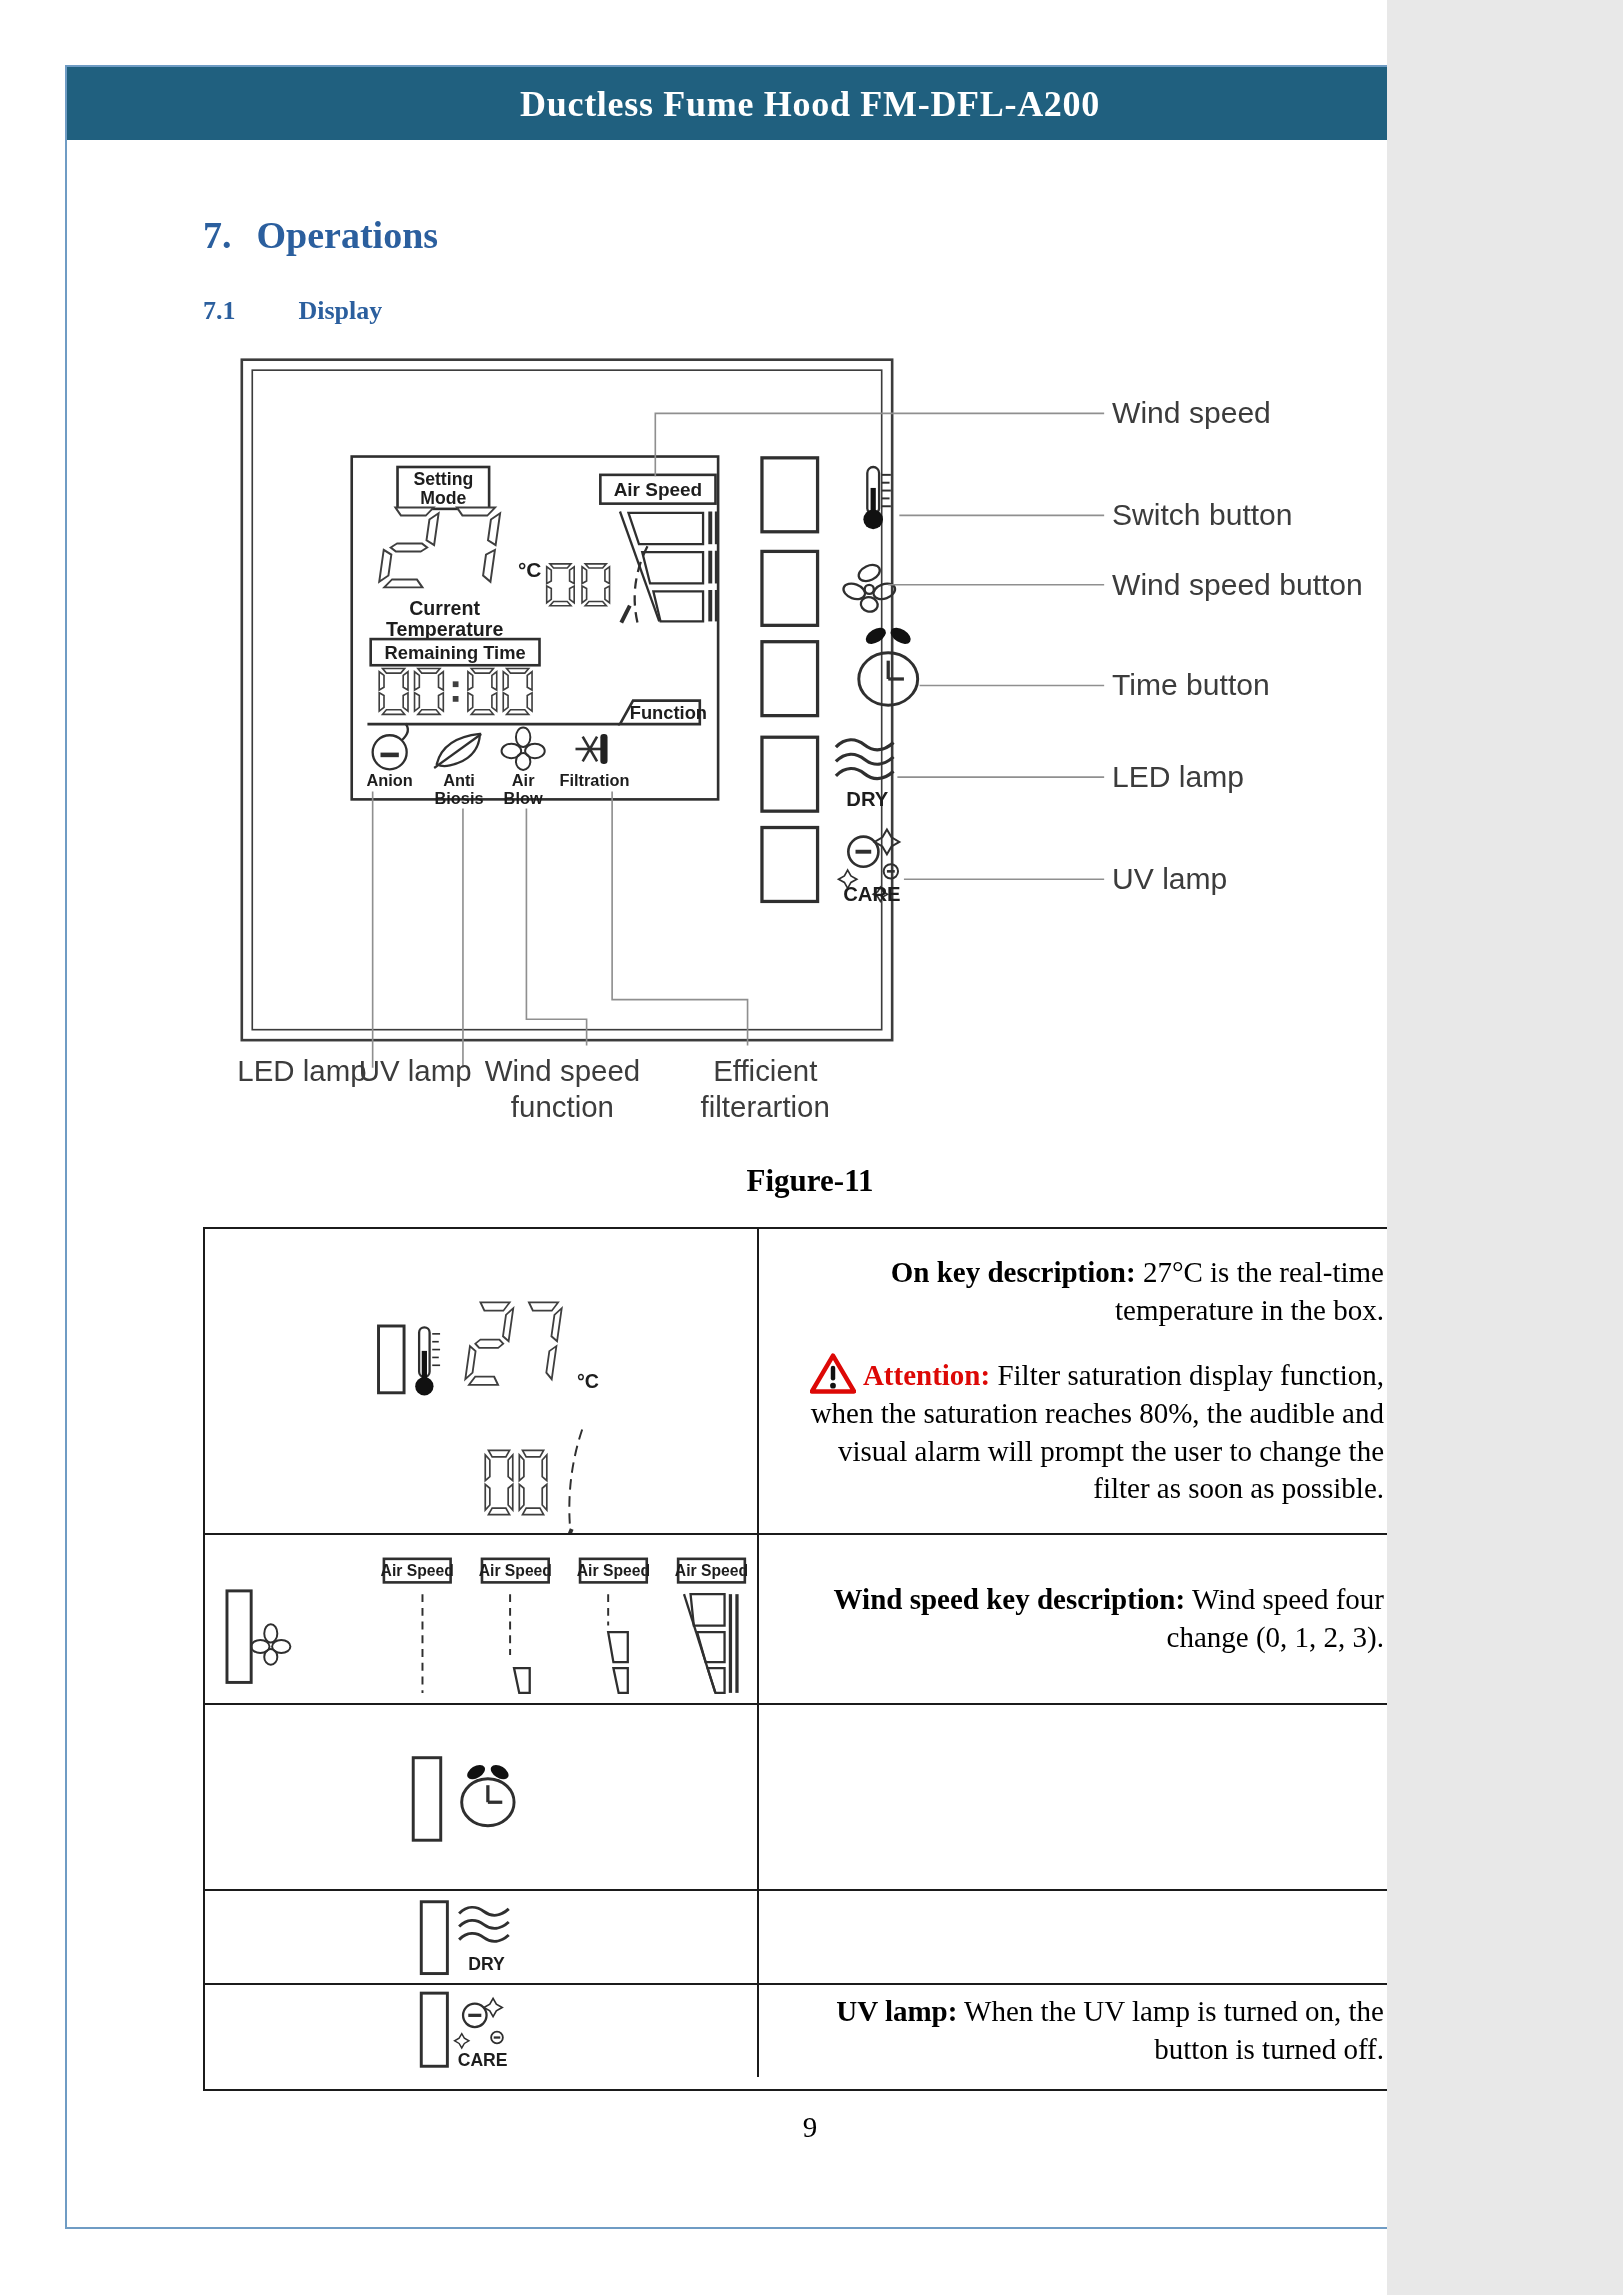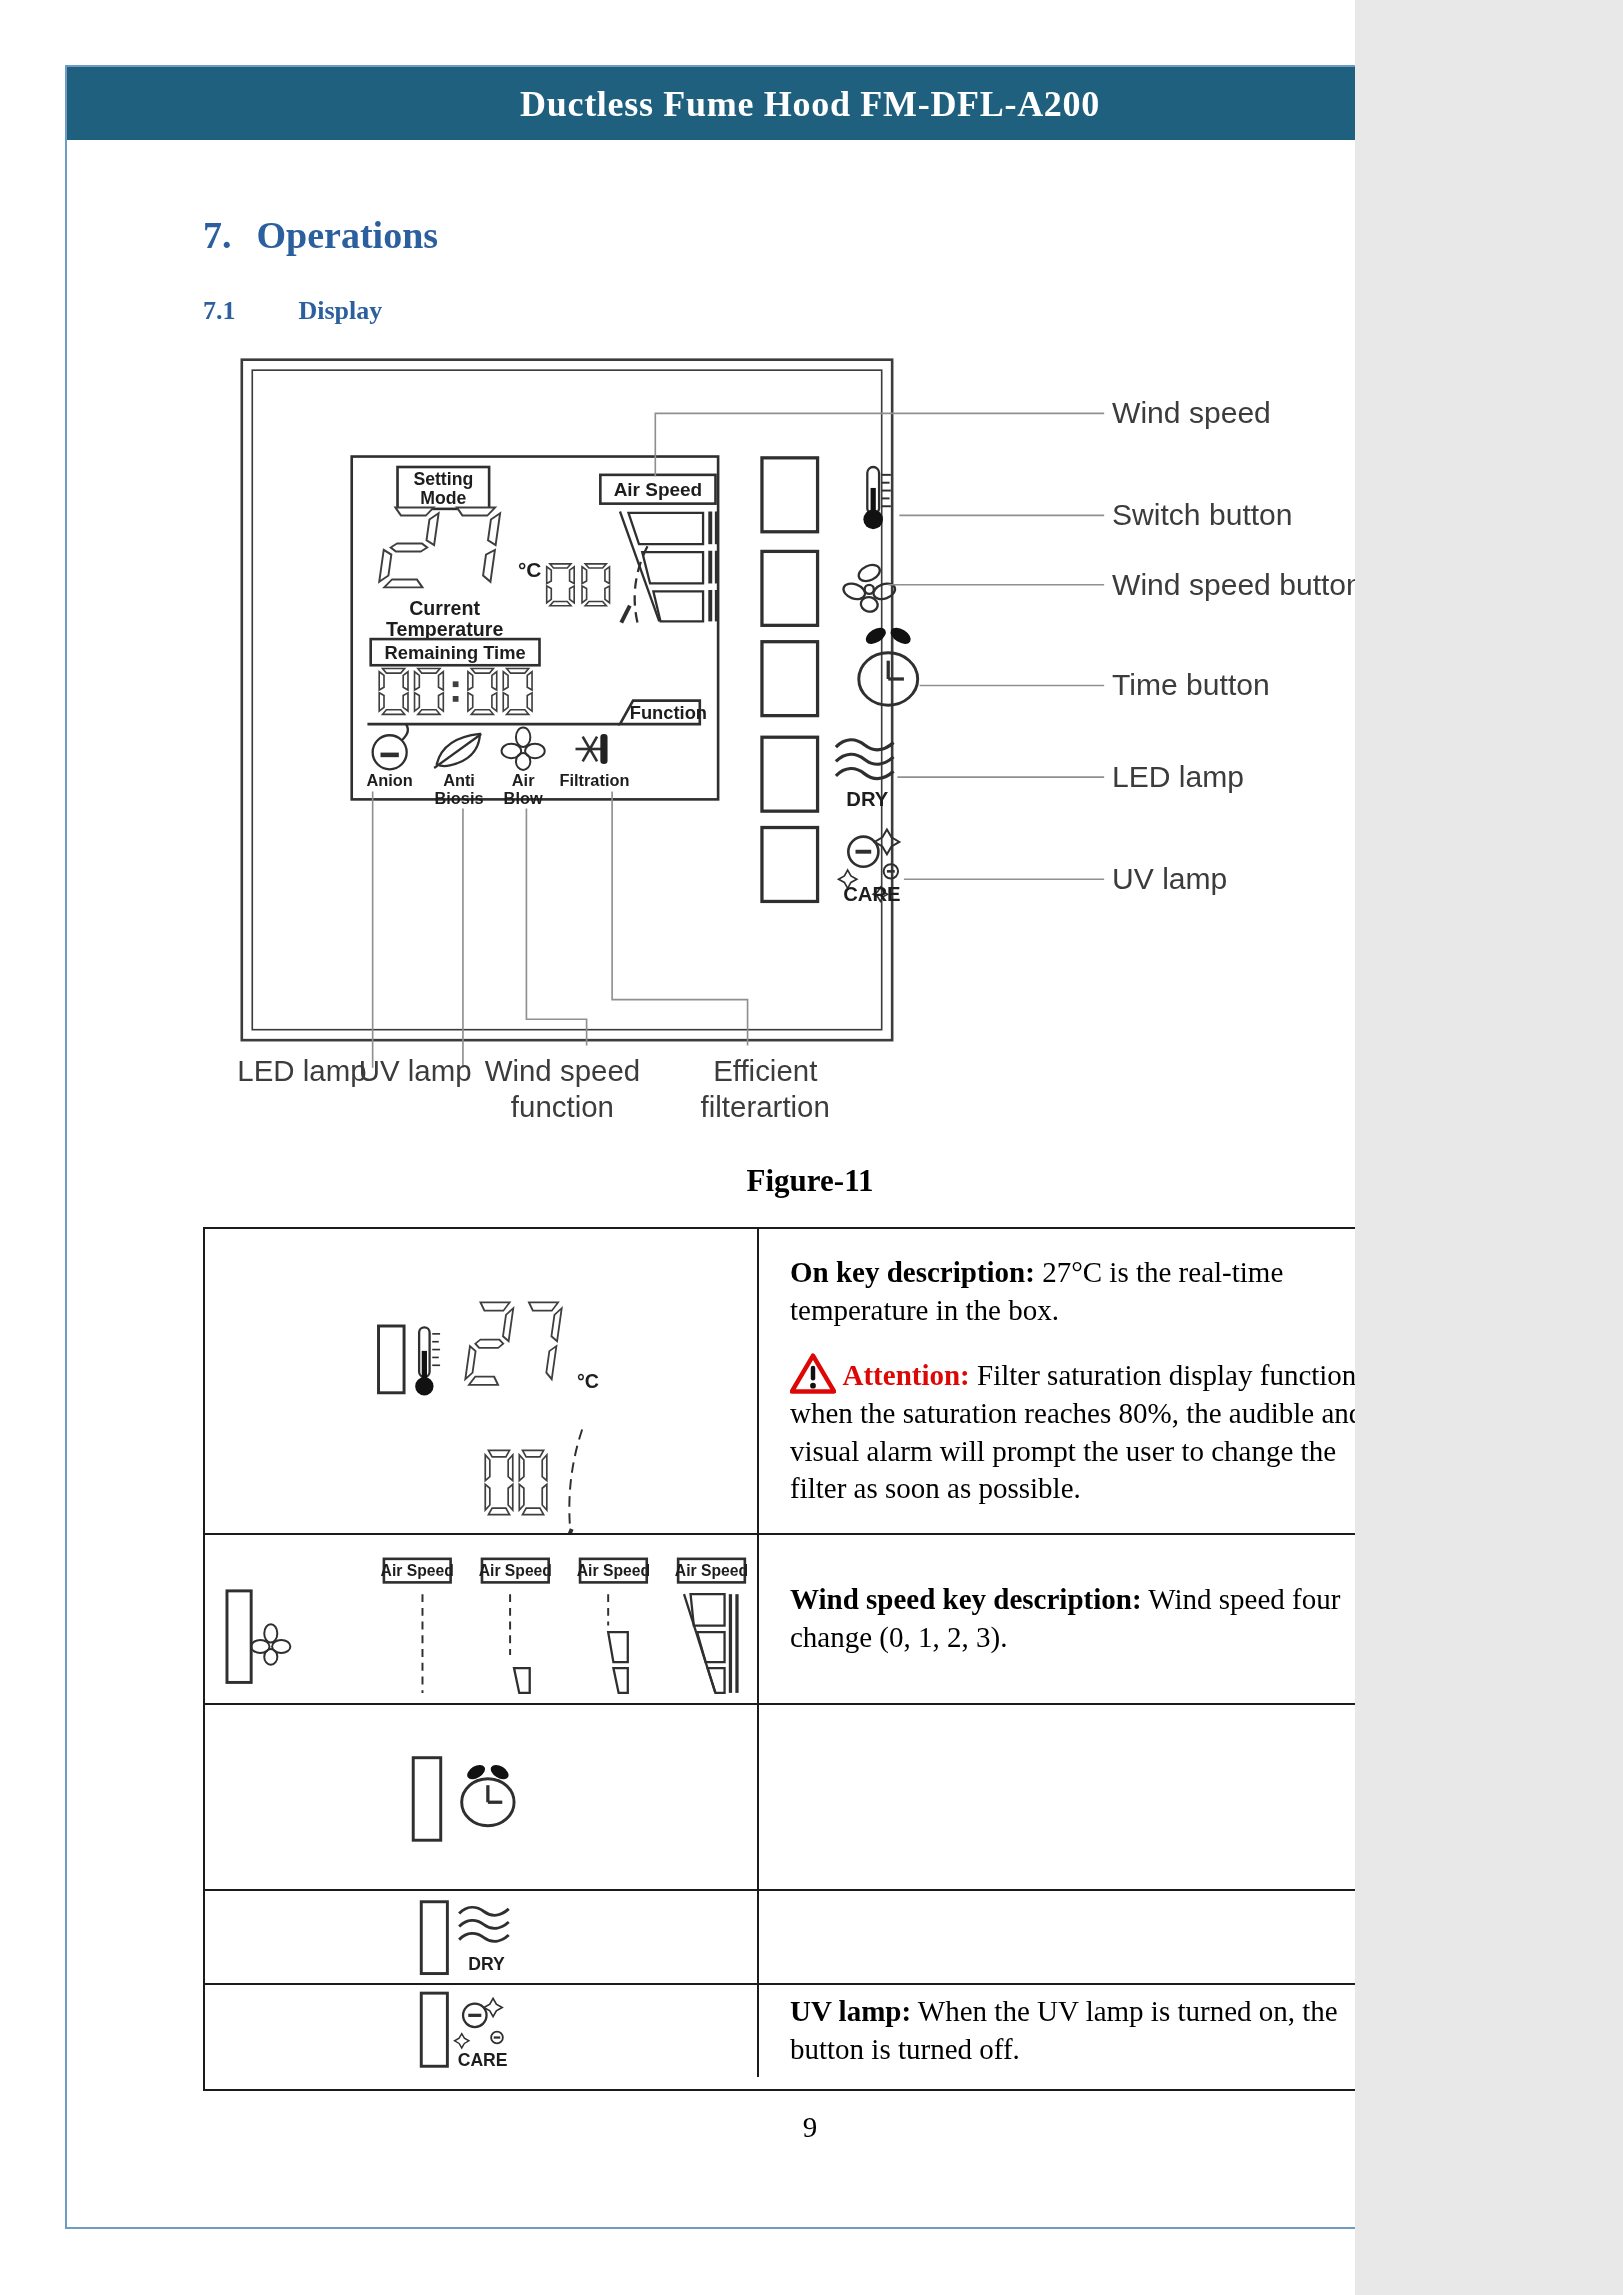--- a/index.html
+++ b/index.html
@@ -7,21 +7,21 @@
     --heading:#2b5f9e;
     --attention:#dd0806;
     --border-blue:#6f9cc4;
     --ink:#111111;
     --line:#2f2f2f;
     --leader:#8f8f8f;
   }
   html,body{margin:0;padding:0;background:#e8e8e8;}
   #page{
     position:relative;width:1355px;height:2295px;background:#ffffff;
-    font-family:"Liberation Serif",serif;color:var(--ink);overflow:hidden;
+    font-family:"Liberation Serif",serif;color:var(--ink);overflow:hidden;padding-left:32px;
   }
   #content-border{
     position:absolute;left:65px;top:65px;width:1490px;height:2164px;
     border:2px solid var(--border-blue);box-sizing:border-box;
   }
   #banner{
     position:absolute;left:67px;top:67px;width:1486px;height:73px;
     background:var(--banner);display:flex;align-items:center;justify-content:center;
   }
   #banner .title{
@@ -50,21 +50,21 @@
   #spec-table{
     position:absolute;left:203px;top:1227px;width:1214px;height:864px;
     border:2.6px solid #1b1b1b;box-sizing:border-box;background:#fff;
   }
   .trow{display:flex;width:100%;box-sizing:border-box;}
   .trow + .trow{border-top:2.6px solid #1b1b1b;}
   .cell-img{width:552px;min-width:552px;border-right:2.6px solid #1b1b1b;box-sizing:content-box;
     display:flex;align-items:center;justify-content:center;}
   .cell-txt{
     flex:1;display:flex;flex-direction:column;justify-content:center;
-    text-align:left;padding:6.5px 31px;box-sizing:border-box;
+    text-align:right;padding:6.5px 31px;box-sizing:border-box;
     font-size:29px;line-height:1.3;color:#000;
   }
   .lead{font-weight:700;}
   .att-lead{font-weight:700;color:var(--attention);}
   .warn-tri{display:inline-block;vertical-align:-9.2px;margin-right:6.5px;}
   #page-number{
     position:absolute;left:203px;top:2111px;width:1214px;text-align:center;
     font-size:29px;font-family:"Liberation Serif",serif;color:#000;
   }
 </style>

